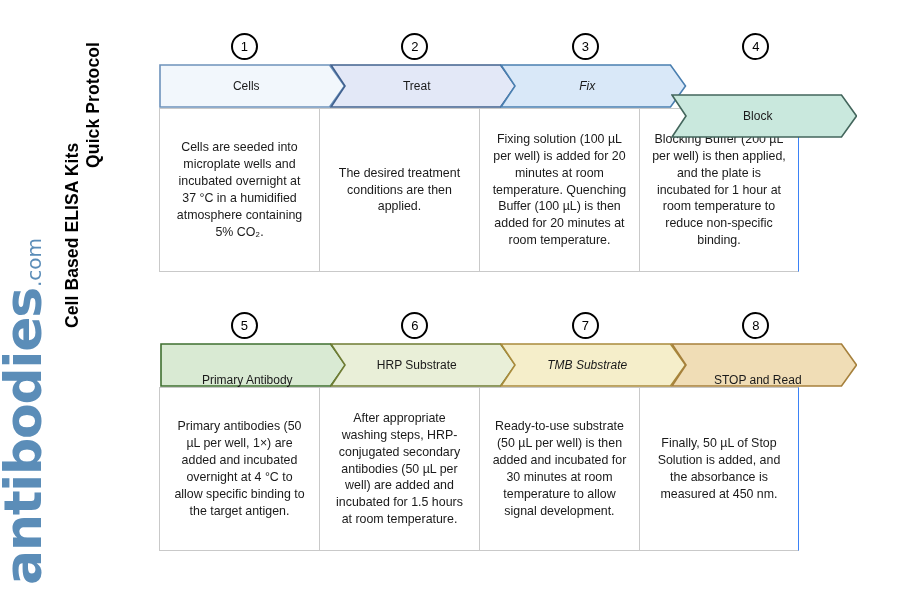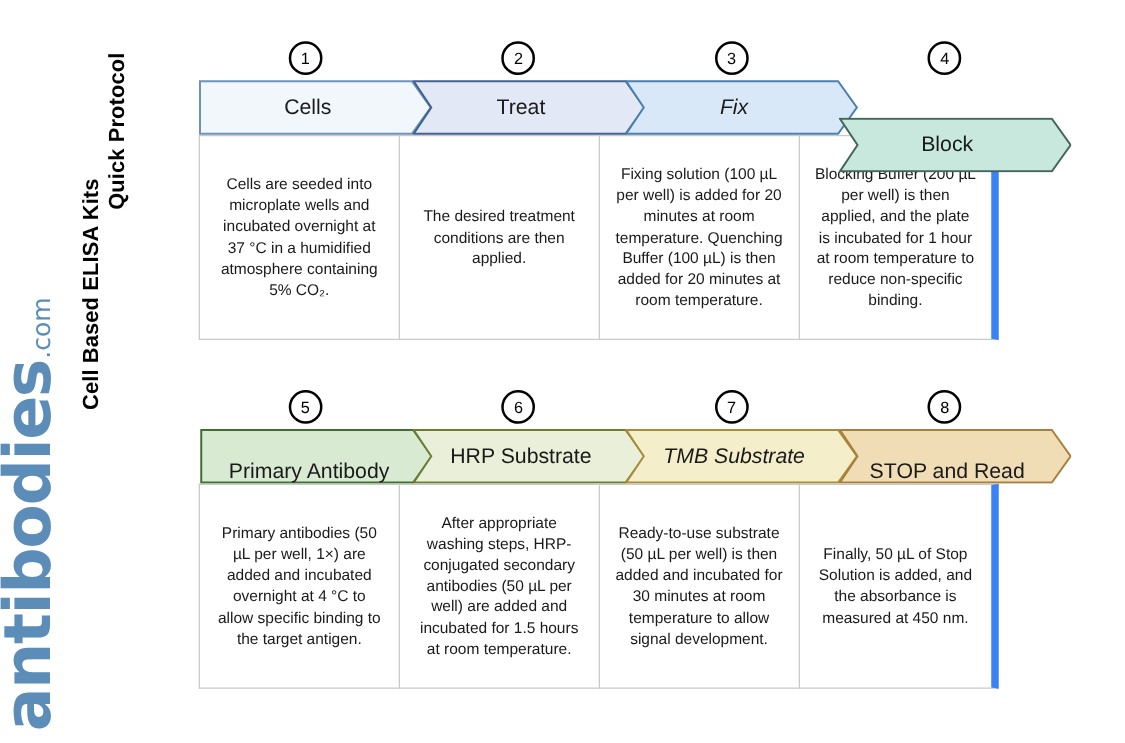--- a/index.html
+++ b/index.html
@@ -115,21 +115,21 @@
     width: 682px;
   }
   .chev {
     position: absolute;
     top: 0;
     height: 44px;
     box-sizing: border-box;
     display: flex;
     align-items: center;
     justify-content: center;
-    font-size: 17px;
+    font-size: 12px;
     color: #1a1a1a;
   }
   .chev .chev-label {
     position: relative;
     z-index: 2;
     white-space: nowrap;
     transform: translateX(-6px);
   }
   .chev .chev-shape {
     position: absolute;
@@ -148,21 +148,21 @@
     width: 170.5px;
     box-sizing: border-box;
     border: 1px solid #c9c9c9;
     border-right: none;
     background: #ffffff;
     display: flex;
     align-items: center;
     justify-content: center;
     padding: 8px 12px;
   }
-  .desc-cell:last-child { border-right: 6px solid #3b82f6; }
+  .desc-cell:last-child { border-right: 1px solid #3b82f6; }
   .desc-cell p {
     margin: 0;
     font-size: 12.4px;
     line-height: 1.36;
     text-align: center;
     color: #1a1a1a;
   }
 </style>
 </head>
 <body>

